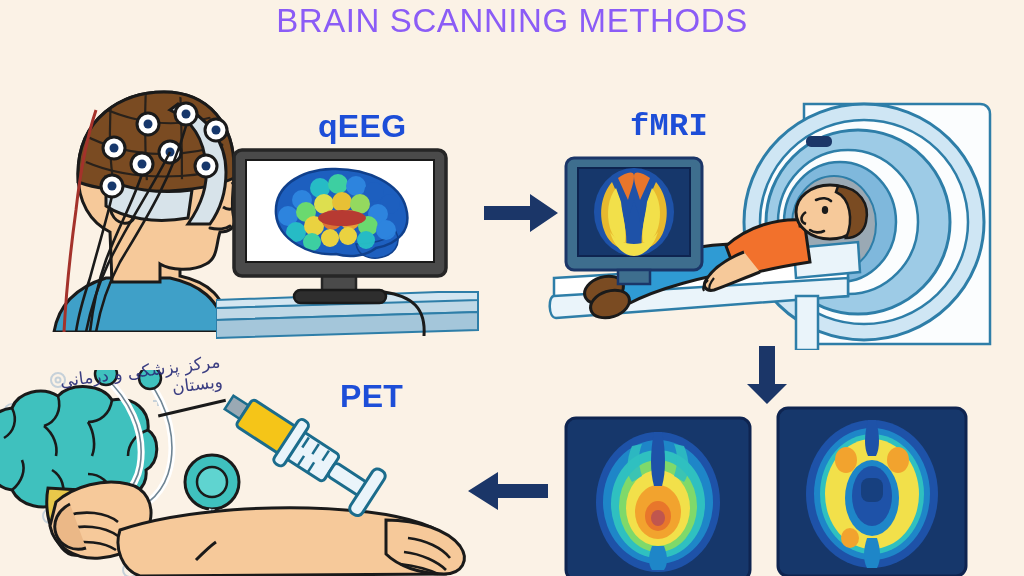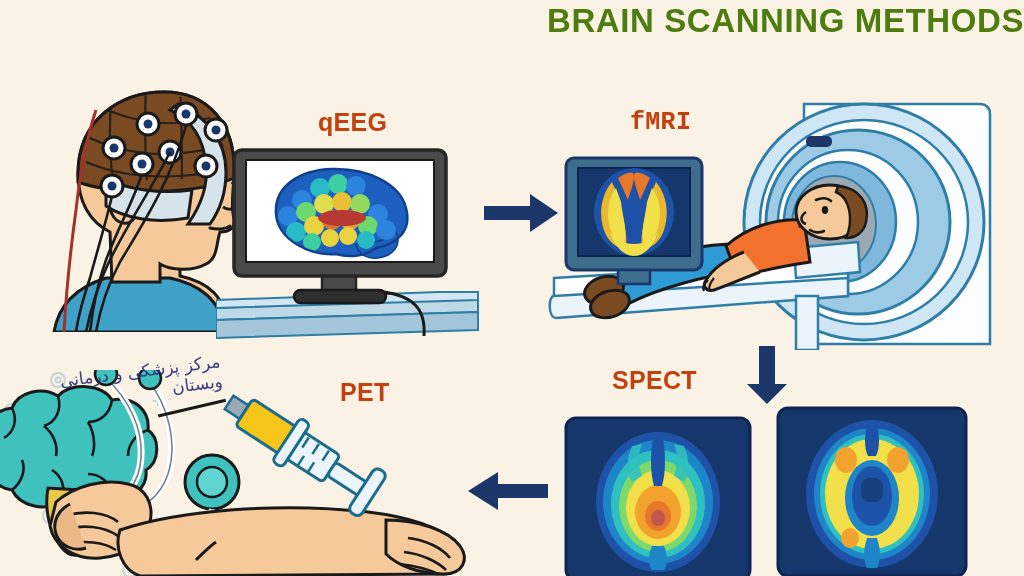--- a/index.html
+++ b/index.html
@@ -7,29 +7,29 @@
     width:1024px;height:576px;overflow:hidden;
     background:#FBF2E6;
     font-family:"Liberation Sans",sans-serif;
     position:relative;
   }
   #stage{position:relative;width:1024px;height:576px;overflow:hidden;background:#FBF2E6;}
   .abs{position:absolute;}
 
   
   #title{
-    position:absolute;left:0;top:2px;width:1024px;text-align:right;
-    color:#4d7c0f;font-weight:bold;font-size:33px;line-height:38px;
+    position:absolute;left:0;top:2px;width:1024px;text-align:center;
+    color:#8b5cf6;font-weight:normal;font-size:33px;line-height:38px;
     letter-spacing:.6px;
   }
   #title .l{display:block;white-space:nowrap;}
 
   
   .mlabel{
-    position:absolute;color:#c2410c;font-weight:bold;font-size:25px;
+    position:absolute;color:#1d4ed8;font-weight:bold;font-size:32px;
     letter-spacing:.3px;white-space:nowrap;
   }
   #lab-qeeg{left:318px;top:108px;}
   #lab-fmri{left:630px;top:108px;font-family:Liberation Mono, monospace;}
   #lab-pet{left:340px;top:378px;}
   #lab-spect{left:612px;top:366px;}
 
   
   .arrow{position:absolute;}
   
@@ -243,21 +243,20 @@
         <path d="M62 132 C66 146 76 156 86 156 C96 156 106 146 110 132 C104 140 96 144 86 144 C76 144 68 140 62 132 Z" fill="#F2E04A"></path>
         <path d="M86 100 C82 112 78 124 80 136 L92 136 C94 124 90 112 86 100 Z" fill="#1E52A8"></path>
       </g>
     </g>
   </svg>
 
   <svg class="abs arrow" style="left:744px;top:344px;" width="46" height="62" viewBox="0 0 46 62">
     <path d="M15 2 L31 2 L31 40 L43 40 L23 60 L3 40 L15 40 Z" fill="#1B3668"></path>
   </svg>
 
-  <div class="mlabel" id="lab-spect">SPECT</div>
 
   <svg class="abs" style="left:552px;top:406px;" width="472" height="170" viewBox="0 0 472 170">
 
     <g>
       <rect x="14" y="12" width="184" height="162" rx="10" fill="#16376B" stroke="#0E2450" stroke-width="3"></rect>
       <g transform="translate(106,96)">
         <ellipse cx="0" cy="0" rx="62" ry="70" fill="#1E52A8"></ellipse>
         <ellipse cx="0" cy="0" rx="55" ry="62" fill="#1E86C8"></ellipse>
         <ellipse cx="0" cy="2" rx="47" ry="54" fill="#2FC0C0"></ellipse>
         <ellipse cx="0" cy="4" rx="39" ry="46" fill="#7FD96A"></ellipse>

